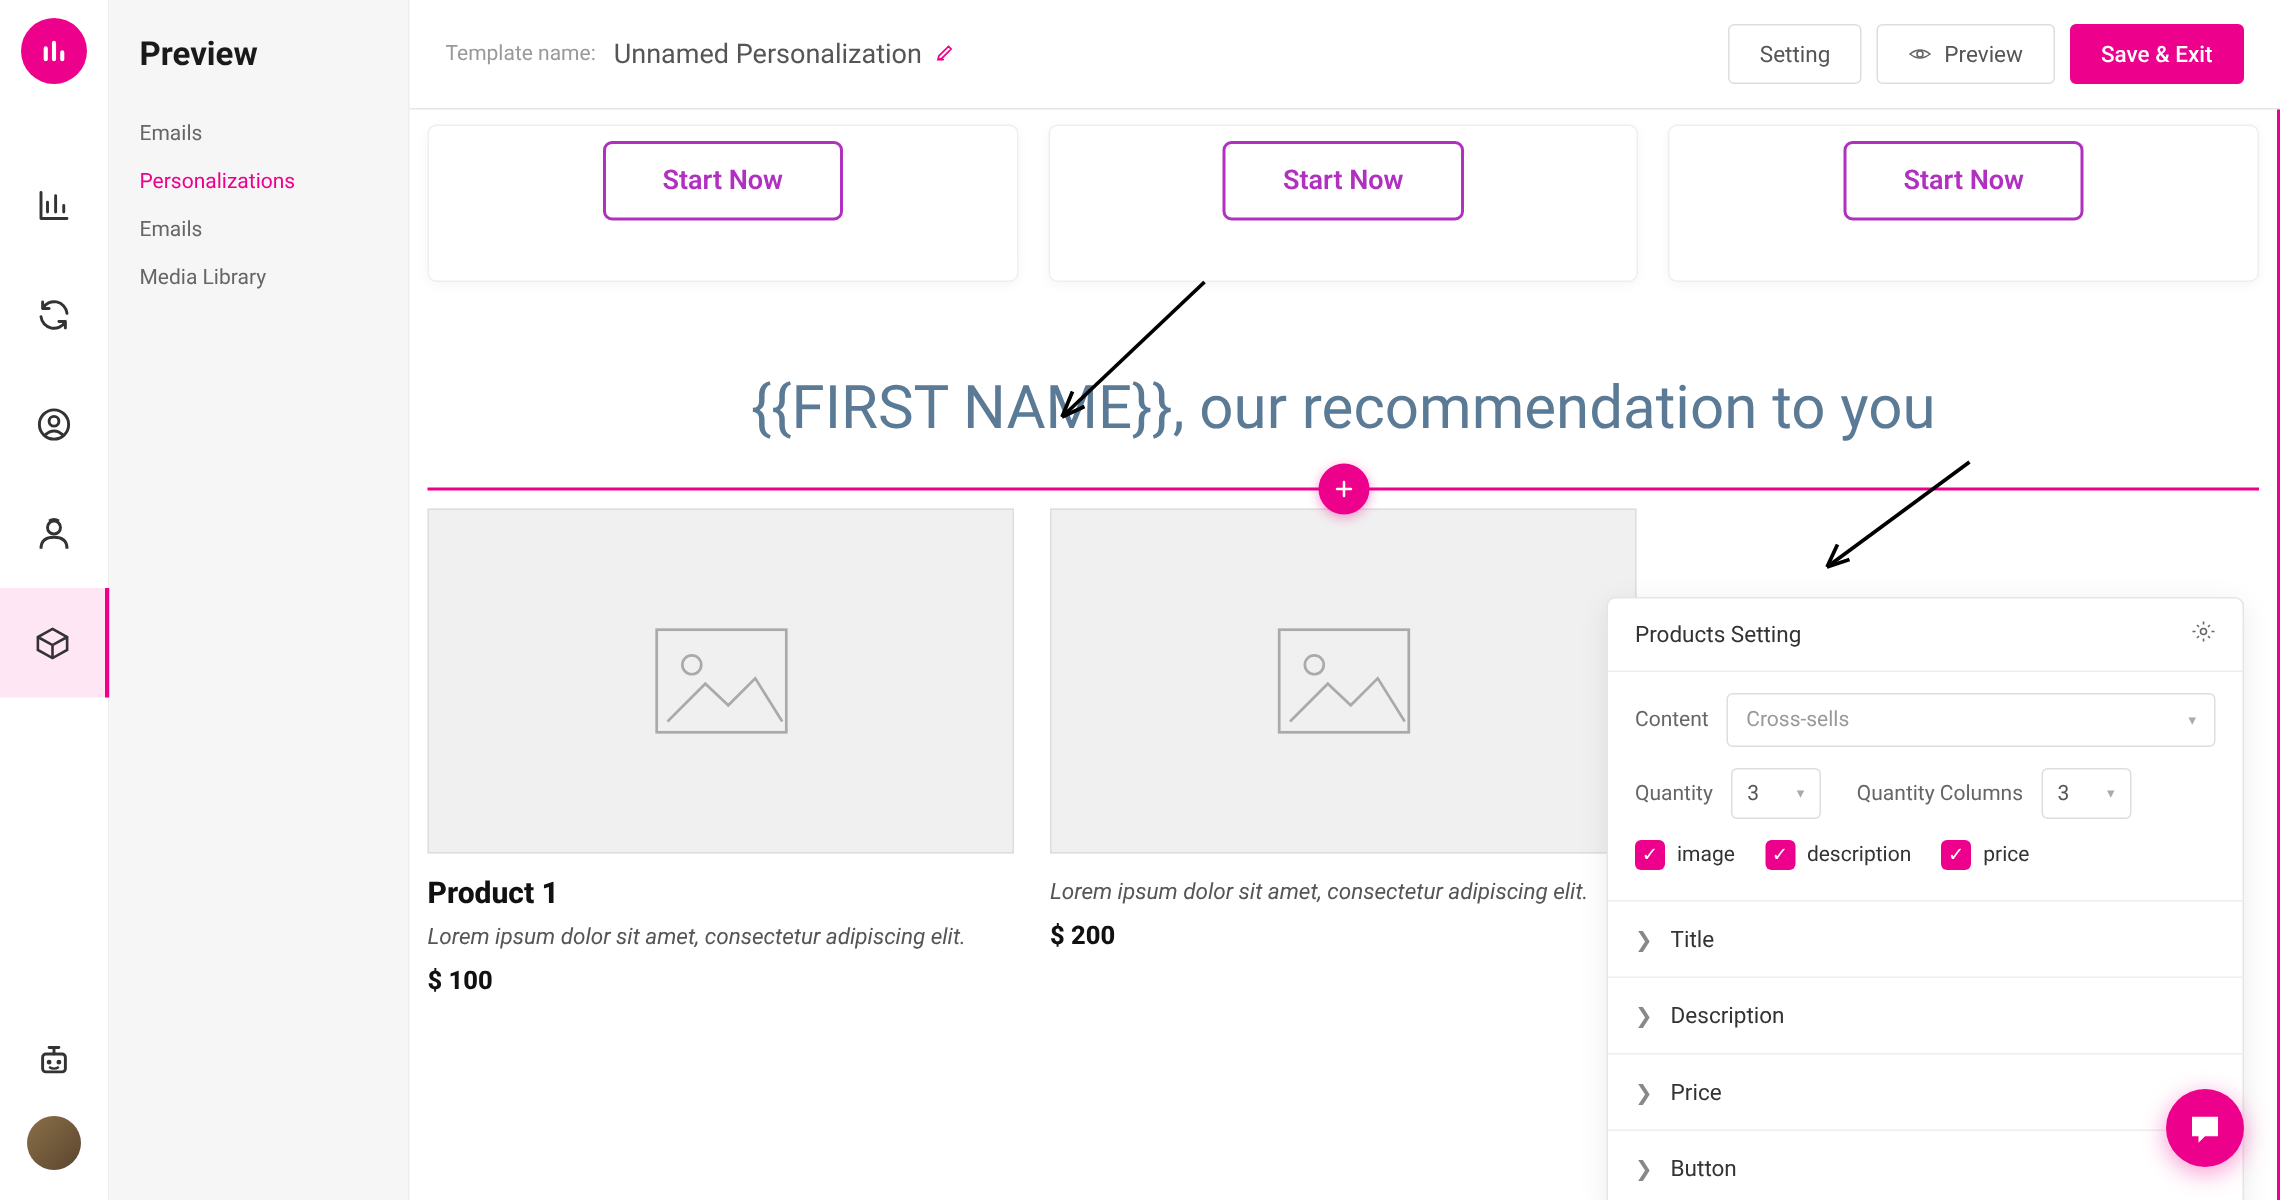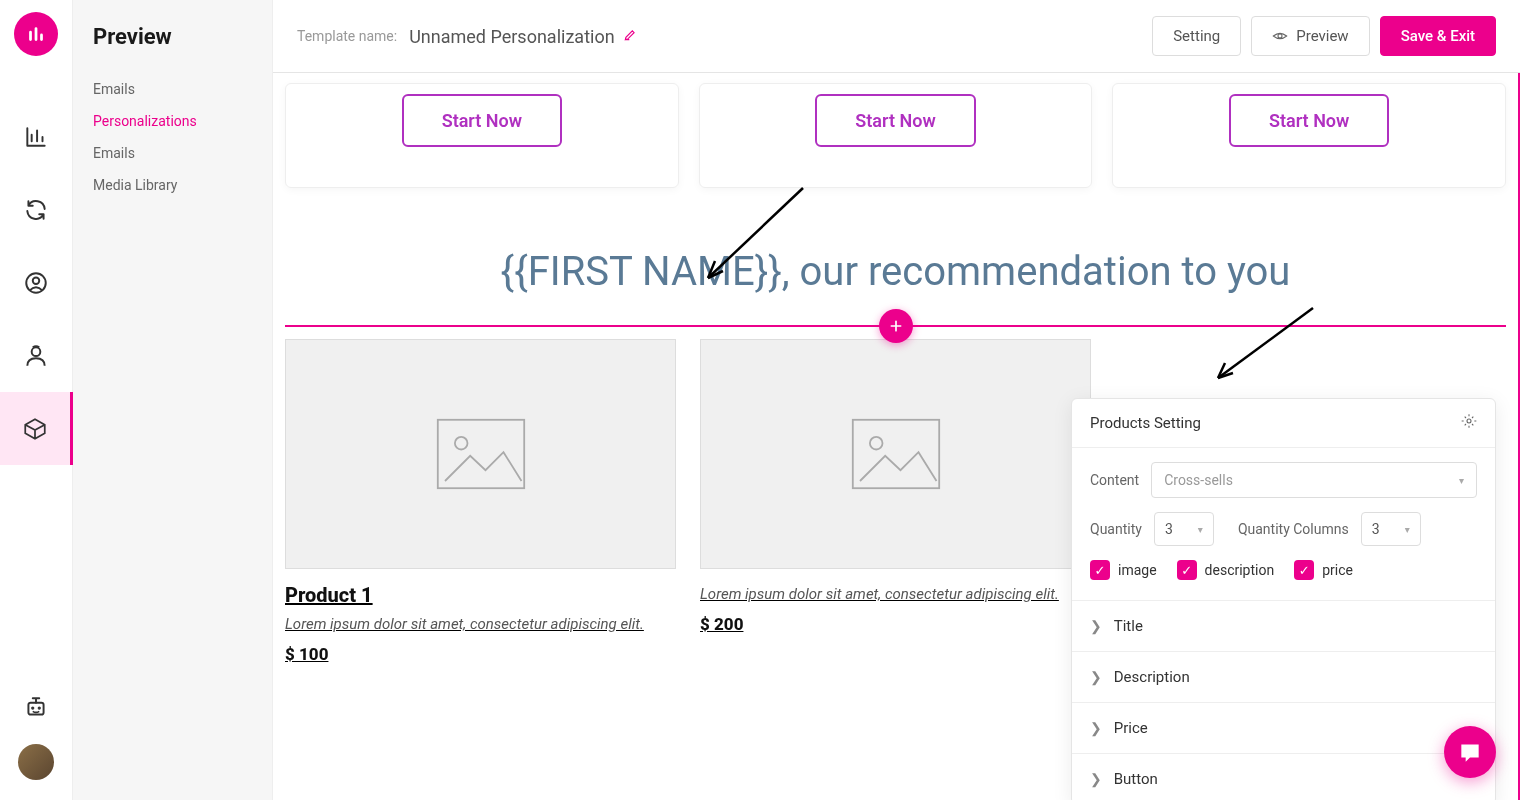--- a/index.html
+++ b/index.html
@@ -46,21 +46,21 @@
     .card { flex: 1; border: 1px solid #eee; border-radius: 6px; padding: 10px 20px 40px; text-align: center; box-shadow: 0 2px 8px rgba(0,0,0,0.04); }
     .start-btn { display: inline-block; padding: 14px 38px; border: 2px solid #b030c0; color: #b030c0; font-size: 18px; font-weight: 600; border-radius: 6px; background: #fff; }
     
     .headline { text-align: center; font-size: 40px; color: #5a7a95; margin: 60px 0 30px; font-weight: 400; }
     .headline .firstname { color: #5a7a95; }
     
     .divider-wrap { position: relative; height: 2px; }
     .divider { height: 2px; background: #ec008c; }
     .add-btn { position: absolute; left: 50%; top: -16px; transform: translateX(-50%); width: 34px; height: 34px; background: #ec008c; border-radius: 50%; display: flex; align-items: center; justify-content: center; color: #fff; font-size: 22px; box-shadow: 0 2px 8px rgba(236,0,140,0.4); cursor: pointer; }
     
-    .products-row { display: flex; gap: 24px; margin-top: 12px; text-decoration: underline; }
+    .products-row { display: flex; gap: 24px; margin-top: 12px; }
     .product { flex: 1; }
     .product-img { width: 100%; height: 230px; background: #f0f0f0; border: 1px solid #ddd; display: flex; align-items: center; justify-content: center; margin-bottom: 14px; }
     .product-img svg { width: 90px; height: 76px; stroke: #aaa; fill: none; }
     .product-title { font-size: 20px; font-weight: 800; color: #111; margin-bottom: 6px; }
     .product-desc { font-size: 15px; color: #555; font-style: italic; line-height: 1.5; margin-bottom: 8px; }
     .product-price { font-size: 17px; font-weight: 800; color: #111; }
     
     
     .arrow { position: absolute; pointer-events: none; }
     

